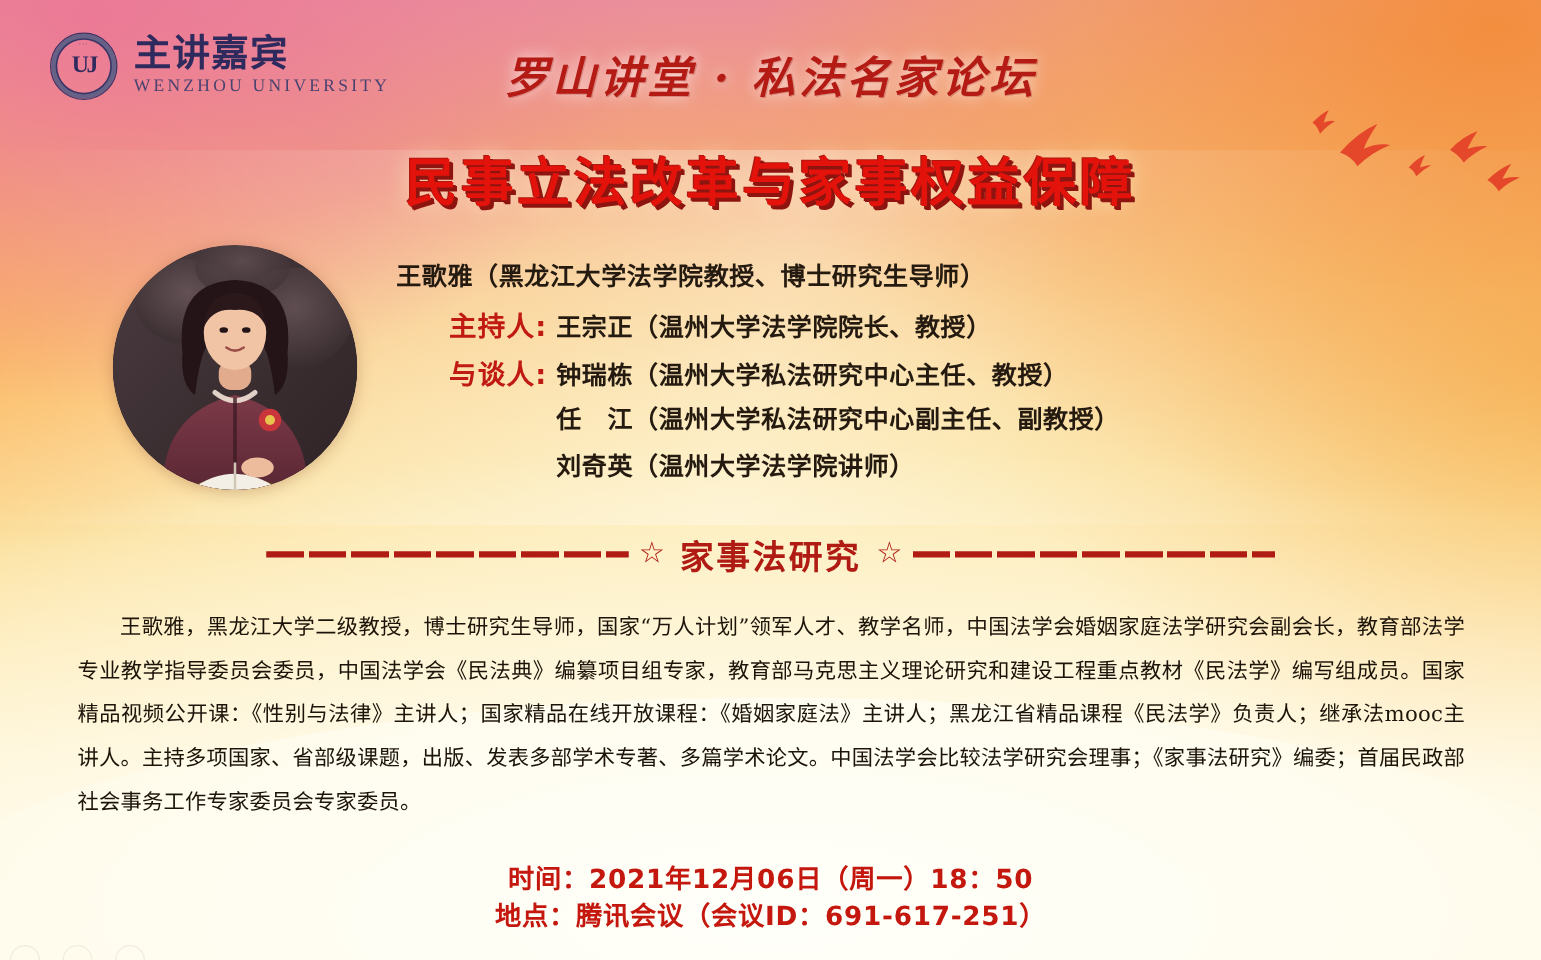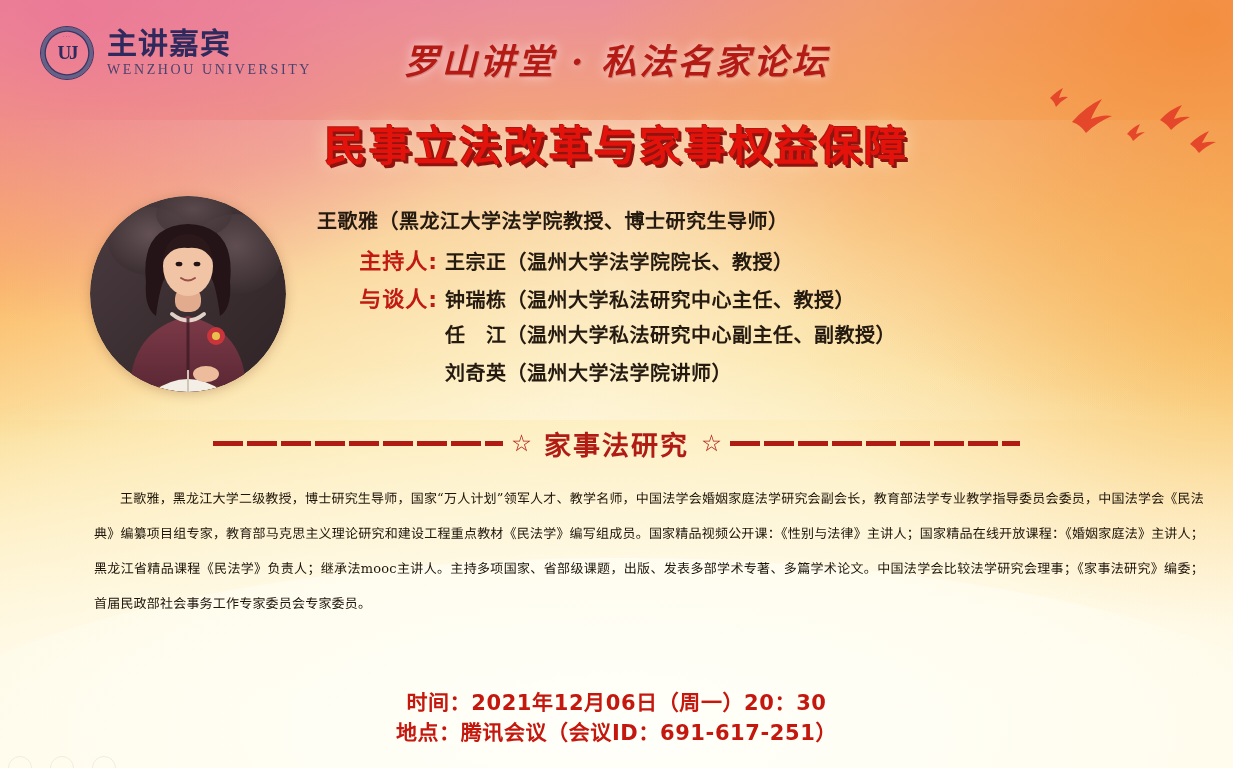--- a/index.html
+++ b/index.html
@@ -109,22 +109,22 @@
   .dstar{font-size:19px;color:#b01c14;padding:0 9px;line-height:1;}
   .dtitle{
     font-family:"DejaVu Sans","Liberation Sans",sans-serif;font-weight:700;
     font-size:27px;color:#b01c14;letter-spacing:2px;padding:0 4px;
   }
 
   
   .bio{
     position:absolute;left:62px;top:468px;width:1110px;
     font-family:"DejaVu Serif","Liberation Serif",serif;
-    font-size:13px;line-height:35px;color:#1d1409;
-    text-align:justify;text-indent:2em;letter-spacing:.2px;margin-left:32px;
+    font-size:17px;line-height:35px;color:#1d1409;
+    text-align:justify;text-indent:2em;letter-spacing:.2px;
   }
 
   
   .meta{
     position:absolute;left:0;right:0;top:688px;text-align:center;
     font-family:"DejaVu Sans","Liberation Sans",sans-serif;font-weight:700;
     font-size:21px;line-height:30px;color:#c4170e;letter-spacing:.6px;
   }
 
   
@@ -263,21 +263,21 @@
     <span class="dline"></span>
     <span class="dstar">☆</span>
     <span class="dtitle">家事法研究</span>
     <span class="dstar">☆</span>
     <span class="dline"></span>
   </div>
 
   <p class="bio">王歌雅，黑龙江大学二级教授，博士研究生导师，国家“万人计划”领军人才、教学名师，中国法学会婚姻家庭法学研究会副会长，教育部法学专业教学指导委员会委员，中国法学会《民法典》编纂项目组专家，教育部马克思主义理论研究和建设工程重点教材《民法学》编写组成员。国家精品视频公开课：《性别与法律》主讲人；国家精品在线开放课程：《婚姻家庭法》主讲人；黑龙江省精品课程《民法学》负责人；继承法mooc主讲人。主持多项国家、省部级课题，出版、发表多部学术专著、多篇学术论文。中国法学会比较法学研究会理事；《家事法研究》编委；首届民政部社会事务工作专家委员会专家委员。</p>
 
   <div class="meta">
-    <div>时间：2021年12月06日（周一）20：30</div>
+    <div>时间：2021年12月06日（周一）18：50</div>
     <div>地点：腾讯会议（会议ID：691-617-251）</div>
   </div>
 
 
   <div class="wm">
     <i></i>
     <i></i>
     <i></i>
   </div>
 </div>

